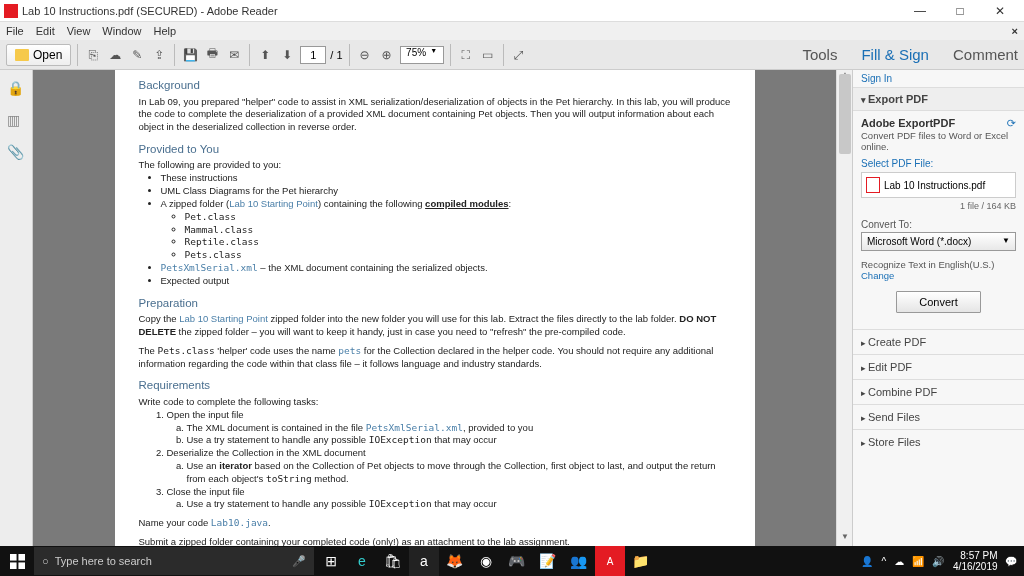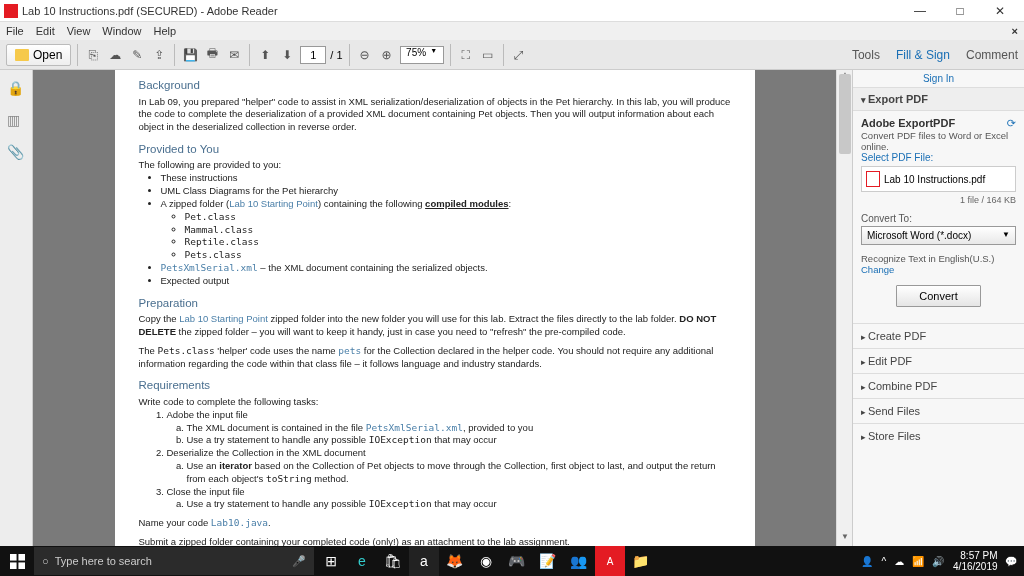--- a/index.html
+++ b/index.html
@@ -11,45 +11,45 @@
 .menubar{height:18px;background:#f0f0f0;display:flex;align-items:center;padding:0 6px;font-size:11px;color:#333;gap:12px}
 .menubar span{cursor:default}
 .menubar .closex{margin-left:auto;font-weight:bold}
 .toolbar{height:30px;background:#e8e8e8;border-bottom:1px solid #ccc;display:flex;align-items:center;padding:0 6px;gap:4px}
 .openbtn{display:flex;align-items:center;gap:4px;padding:3px 8px;border:1px solid #bbb;background:linear-gradient(#fff,#eee);border-radius:2px;font-size:12px}
 .openbtn .folder{width:14px;height:12px;background:#f6c94a;border-radius:1px}
 .tbicon{width:18px;height:18px;border:1px solid transparent;display:flex;align-items:center;justify-content:center;font-size:12px;color:#555}
 .sep{width:1px;height:22px;background:#bbb;margin:0 2px}
 .pagebox{width:26px;height:18px;border:1px solid #999;background:#fff;text-align:center;font-size:11px}
 .zoombox{width:44px;height:18px;border:1px solid #999;background:#fff;font-size:10px;display:flex;align-items:flex-start;justify-content:center}
-.rtools{margin-left:auto;display:flex;gap:16px;font-size:12px}
+.rtools{margin-left:auto;display:flex;gap:24px;font-size:15px}
 .rtools span{color:#555}
 .rtools .fs{color:#1a6fb5}
 .main{display:flex;height:476px}
 .leftrail{width:33px;background:#ededed;border-right:1px solid #ccc;display:flex;flex-direction:column;align-items:center;gap:14px;padding-top:10px}
 .leftrail div{width:18px;height:18px;color:#888;font-size:14px}
 .docarea{flex:1;background:#7a7a7a;overflow:hidden;position:relative;display:flex;justify-content:center}
 .page{width:640px;background:#fff;padding:0 24px 12px;font-size:9.5px;color:#222;line-height:1.35;position:relative}
 .sect{color:#4a6f8f;font-size:11.5px;font-weight:500;margin-top:8px;margin-bottom:2px}
 .page ul{margin-left:22px}
 .page ul ul{margin-left:24px;list-style:circle}
 .page ol{margin-left:28px}
 .page ol ol{list-style:lower-alpha;margin-left:20px}
 .lnk{color:#4a7fa8}
 .code{font-family:Consolas,monospace}
 .scrollbar{width:16px;background:#f0f0f0;border-left:1px solid #ddd;position:relative}
 .scrollbar .thumb{position:absolute;top:4px;left:2px;width:12px;height:80px;background:#c8c8c8;border-radius:2px}
 .scrollbar .arr{position:absolute;left:0;width:16px;height:14px;text-align:center;font-size:8px;color:#666}
 .rpanel{width:172px;background:#f7f7f7;border-left:1px solid #ccc;font-size:11px;display:flex;flex-direction:column}
-.signin{text-align:center;padding:3px 8px;color:#1a6fb5;border-bottom:1px solid #ddd;font-size:10px}
+.signin{text-align:left;padding:3px 8px;color:#1a6fb5;border-bottom:1px solid #ddd;font-size:10px}
 .phd{padding:5px 8px;background:#eee;border-bottom:1px solid #ddd;font-weight:bold;color:#444;font-size:11px}
 .phd::before{content:"▾ ";font-size:9px}
 .pbody{padding:6px 8px}
 .pbody .t1{font-weight:bold;font-size:11px;color:#333}
-.pbody .sub{font-size:9.5px;color:#555;}
+.pbody .sub{font-size:9.5px;color:#555;margin-bottom:6px}
 .sellbl{color:#1a6fb5;font-size:10px}
 .filebox{border:1px solid #ccc;background:#fff;padding:4px;margin:3px 0;display:flex;align-items:center;gap:4px;font-size:10px}
 .filebox .pic{width:14px;height:16px;background:#fff;border:1px solid #e41b23;position:relative}
 .fsz{text-align:right;font-size:9px;color:#666}
 .clbl{font-size:10px;color:#555;margin-top:8px}
 .combo{border:1px solid #999;background:linear-gradient(#fff,#e8e8e8);padding:3px 5px;display:flex;justify-content:space-between;font-size:10px;margin-top:2px}
 .rec{font-size:9.5px;color:#555;margin-top:8px}
 .chg{color:#1a6fb5;font-size:9.5px}
 .cvtbtn{margin:10px auto;display:block;padding:4px 22px;border:1px solid #999;background:linear-gradient(#fff,#e5e5e5);border-radius:1px;font-size:11px}
 .plink{padding:6px 8px;border-top:1px solid #ddd;color:#444;font-size:11px}
@@ -146,21 +146,21 @@
         </li>
         <li><span class="lnk code">PetsXmlSerial.xml</span><span> – the XML document containing the serialized objects.</span></li>
         <li>Expected output</li>
       </ul>
       <div class="sect">Preparation</div>
       <p><span>Copy the </span><span class="lnk">Lab 10 Starting Point</span><span> zipped folder into the new folder you will use for this lab. Extract the files directly to the lab folder. </span><b>DO NOT DELETE</b><span> the zipped folder – you will want to keep it handy, just in case you need to "refresh" the pre-compiled code.</span></p>
       <p style="margin-top:6px"><span>The </span><span class="code">Pets.class</span><span> 'helper' code uses the name </span><span class="lnk code">pets</span><span> for the Collection declared in the helper code. You should not require any additional information regarding the code within that class file – it follows language and industry standards.</span></p>
       <div class="sect">Requirements</div>
       <p>Write code to complete the following tasks:</p>
       <ol>
-        <li><span>Adobe the input file</span>
+        <li><span>Open the input file</span>
           <ol>
             <li><span>The XML document is contained in the file </span><span class="lnk code">PetsXmlSerial.xml</span><span>, provided to you</span></li>
             <li><span>Use a try statement to handle any possible </span><span class="code">IOException</span><span> that may occur</span></li>
           </ol>
         </li>
         <li><span>Deserialize the Collection in the XML document</span>
           <ol>
             <li><span>Use an </span><b>iterator</b><span> based on the Collection of Pet objects to move through the Collection, first object to last, and output the return from each object's </span><span class="code">toString</span><span> method.</span></li>
           </ol>
         </li>

